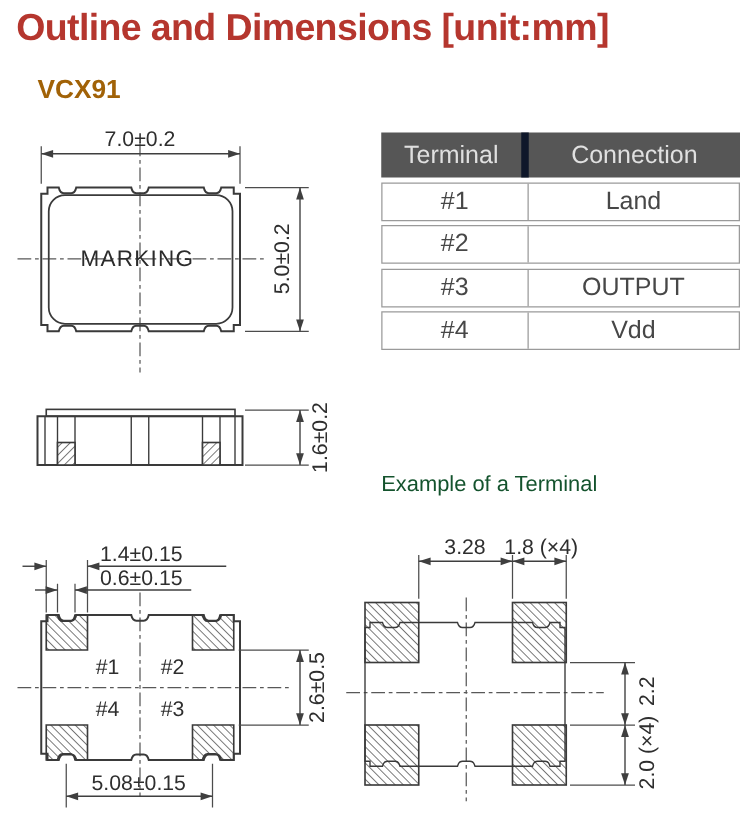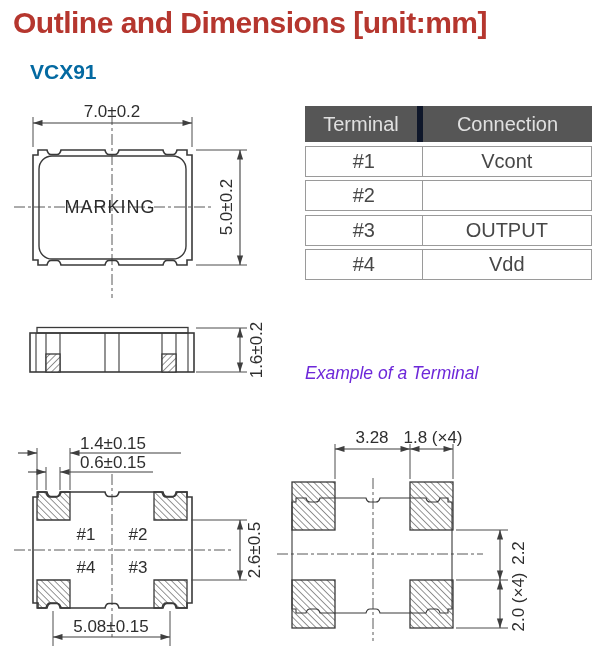--- a/index.html
+++ b/index.html
@@ -4,21 +4,21 @@
 <style>
   * { margin:0; padding:0; box-sizing:border-box; }
   html,body { width:600px; height:653px; background:#ffffff; overflow:hidden;
               font-family:"Liberation Sans", sans-serif; }
   .page { position:relative; width:600px; height:632px; background:#fff; }
 
   .page-title { position:absolute; left:13px; top:5px; width:580px;
                 font-size:30px; line-height:36px; font-weight:bold;
                 letter-spacing:-0.5px; color:#b5362e; }
   .model-label { position:absolute; left:30px; top:60px;
-                 font-size:21px; font-weight:bold; color:#0369a1; }
+                 font-size:21px; font-weight:bold; color:#a16207; }
 
   svg.drawings { position:absolute; left:0; top:0; }
   svg text { font-family:"Liberation Sans", sans-serif; fill:#2e2e2e; }
   .dim  { font-size:17px; }
   .pin  { font-size:17px; }
   .mark { font-size:18px; letter-spacing:1px; fill:#2b2b2b; }
 
   .ol  { stroke:#3a3a3a; stroke-width:1.6; fill:none; }
   .ol2 { stroke:#3a3a3a; stroke-width:1.3; fill:#fff; }
   .thin{ stroke:#3a3a3a; stroke-width:1.1; fill:none; }
@@ -33,22 +33,22 @@
              color:#e0e0e0; font-size:20px; }
   .t-hcell.c1 { width:118px; border-right:6px solid #0f172a; }
   .t-hcell.c2 { flex:1;text-align:right; }
   .t-row { display:flex; height:31px; margin-top:3.5px;
            border:1.4px solid #9a9a9a; }
   .t-cell { display:flex; align-items:center; justify-content:center;
             color:#474747; font-size:20px; }
   .t-cell.c1 { width:116.5px; border-right:1.4px solid #9a9a9a; }
   .t-cell.c2 { flex:1; }
 
-  .lp-caption { position:absolute; left:305px; top:362px; font-size:17.5px;
-                line-height:23px; color:#6d28d9;font-style:italic; }
+  .lp-caption { position:absolute; left:305px; top:376px; font-size:17.5px;
+                line-height:23px; color:#14532d; }
 </style>
 </head>
 <body>
 
 <div class="page">
 
   <div class="page-title">Outline and Dimensions [unit:mm]</div>
   <div class="model-label">VCX91</div>
 
   <svg class="drawings" width="600" height="653" viewBox="0 0 600 653">
@@ -219,21 +219,21 @@
     </g>
   </svg>
 
   <div class="term-table">
     <div class="t-head">
       <div class="t-hcell c1">Terminal</div>
       <div class="t-hcell c2">Connection</div>
     </div>
     <div class="t-row">
       <div class="t-cell c1">#1</div>
-      <div class="t-cell c2">Vcont</div>
+      <div class="t-cell c2">Land</div>
     </div>
     <div class="t-row">
       <div class="t-cell c1">#2</div>
     </div>
     <div class="t-row">
       <div class="t-cell c1">#3</div>
       <div class="t-cell c2">OUTPUT</div>
     </div>
     <div class="t-row">
       <div class="t-cell c1">#4</div>

